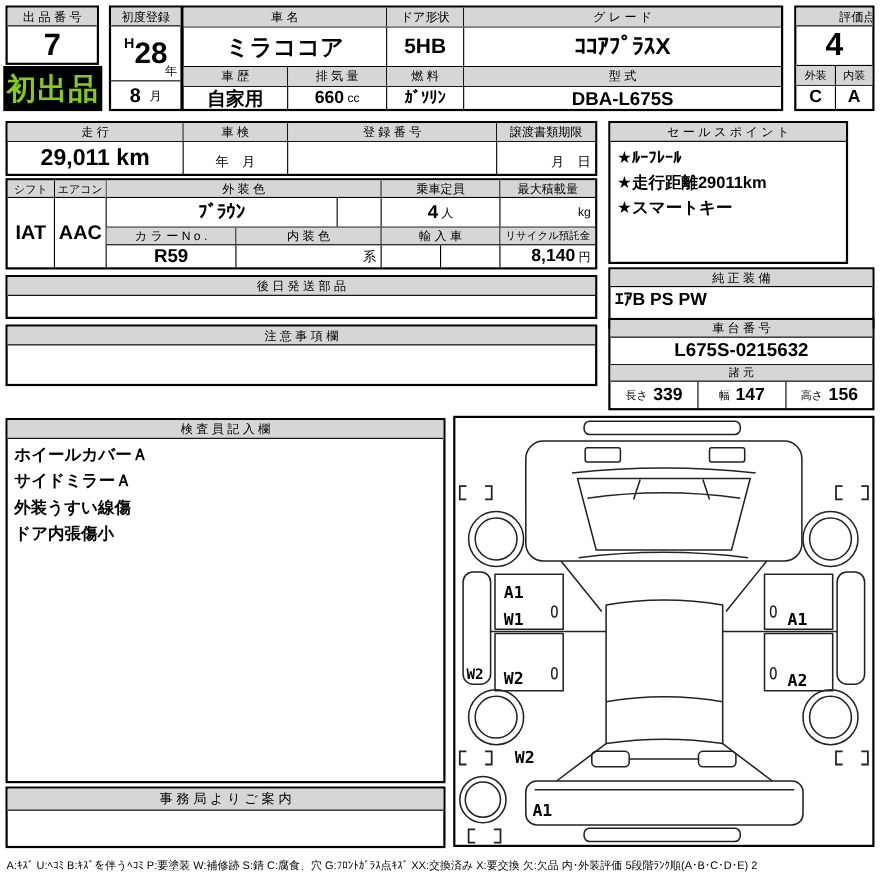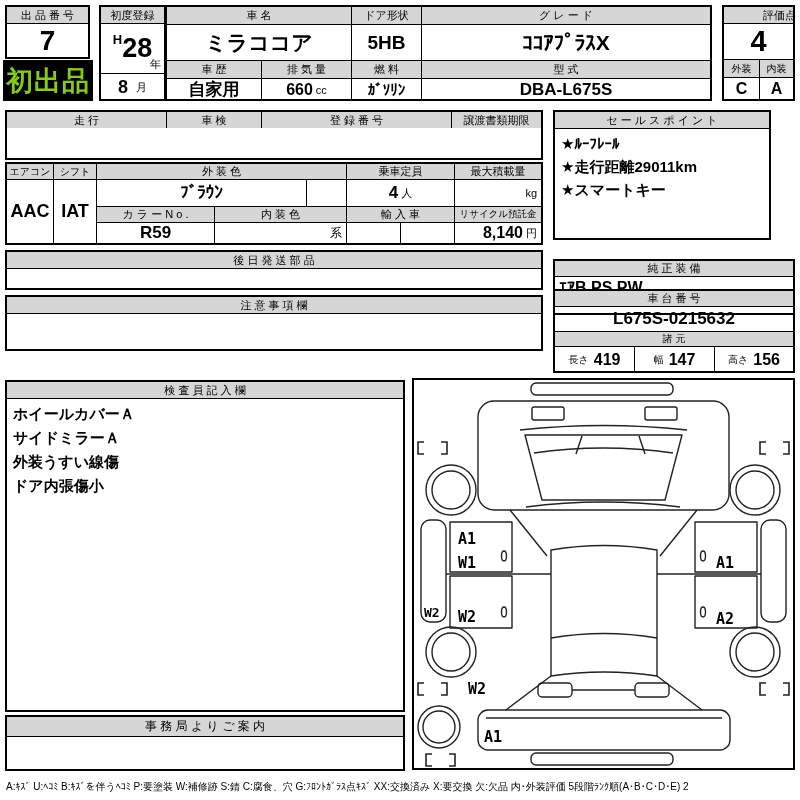--- a/index.html
+++ b/index.html
@@ -86,39 +86,45 @@
     </div>
   </div>
 
   <div class="abs b2" style="left:5px;top:110px;width:538px;height:50px;">
     <div class="row" style="height:16px;">
       <div class="cell hdr nb" style="width:160px;">走 行</div>
       <div class="cell hdr nb" style="width:95px;">車 検</div>
       <div class="cell hdr nb" style="width:190px;">登 録 番 号</div>
       <div class="cell hdr nb last" style="width:89px;">譲渡書類期限</div>
     </div>
+    <div class="row" style="height:30px;border-top:1px solid #000;">
+      <div class="cell val" style="width:160px;font-size:21px;">29,011 km</div>
+      <div class="cell" style="width:95px;font-size:12px;align-items:flex-end;padding-bottom:3px;">年　月</div>
+      <div class="cell" style="width:190px;"></div>
+      <div class="cell last right" style="width:89px;font-size:12px;align-items:flex-end;padding-bottom:3px;">月　日</div>
+    </div>
   </div>
 
   <div class="abs b2" style="left:553px;top:110px;width:218px;height:130px;">
     <div class="hdr" style="height:16px;">セ ー ル ス ポ イ ン ト</div>
     <div class="bodytext">
       <div>★ﾙｰﾌﾚｰﾙ</div>
       <div>★走行距離29011km</div>
       <div>★スマートキー</div>
     </div>
   </div>
 
   <div class="abs b2 row" style="left:5px;top:162px;width:538px;height:83px;">
+    <div class="cell" style="width:43px;flex-direction:column;align-items:stretch;justify-content:flex-start;">
+      <div class="hdr" style="height:15px;font-size:10px;">シフト</div>
+      <div class="val" style="flex:1;display:flex;align-items:center;justify-content:center;font-size:18px;">IAT</div>
+    </div>
     <div class="cell" style="width:47px;flex-direction:column;align-items:stretch;justify-content:flex-start;">
       <div class="hdr" style="height:15px;font-size:10px;">エアコン</div>
       <div class="val" style="flex:1;display:flex;align-items:center;justify-content:center;font-size:18px;">AAC</div>
-    </div>
-    <div class="cell" style="width:43px;flex-direction:column;align-items:stretch;justify-content:flex-start;">
-      <div class="hdr" style="height:15px;font-size:10px;">シフト</div>
-      <div class="val" style="flex:1;display:flex;align-items:center;justify-content:center;font-size:18px;">IAT</div>
     </div>
     <div style="flex:1;display:flex;flex-direction:column;">
       <div class="row" style="height:15px;">
         <div class="cell hdr nb" style="width:250px;">外 装 色</div>
         <div class="cell hdr nb" style="width:108px;">乗車定員</div>
         <div class="cell hdr nb last" style="width:86px;">最大積載量</div>
       </div>
       <div class="row bb" style="height:26px;border-top:1px solid #000;">
         <div class="cell val" style="width:210px;font-size:17px;">ﾌﾞﾗｳﾝ</div>
         <div class="cell" style="width:40px;"></div>
@@ -146,38 +152,38 @@
           </div>
       </div>
     </div>
   </div>
 
   <div class="abs b2" style="left:5px;top:250px;width:538px;height:40px;">
     <div class="hdr" style="height:16px;">後 日 発 送 部 品</div>
     <div class="bodytext" style="padding:1px 5px;"></div>
   </div>
 
-  <div class="abs b2" style="left:553px;top:243px;width:242px;height:56px;margin-top:16px;">
+  <div class="abs b2" style="left:553px;top:243px;width:242px;height:56px;">
     <div class="hdr" style="height:15px;">純 正 装 備</div>
     <div class="val" style="font-size:16px;padding:2px 4px;">ｴｱB PS PW</div>
   </div>
 
   <div class="abs b2" style="left:5px;top:295px;width:538px;height:56px;">
     <div class="hdr" style="height:16px;">注 意 事 項 欄</div>
     <div class="bodytext"></div>
   </div>
 
   <div class="abs b2" style="left:553px;top:289px;width:242px;height:84px;">
     <div class="hdr" style="height:15px;">車 台 番 号</div>
     <div class="val bb" style="height:24px;font-size:17px;text-align:center;line-height:24px;">L675S-0215632</div>
     <div class="hdr" style="height:14px;font-size:10px;">諸 元</div>
     <div class="row" style="height:25px;">
       <div class="cell" style="width:80px;gap:5px;">
           <span style="font-size:10px;">長さ</span>
-          <span class="val" style="font-size:16px;">419</span>
+          <span class="val" style="font-size:16px;">339</span>
         </div>
       <div class="cell" style="width:80px;gap:5px;">
           <span style="font-size:10px;">幅</span>
           <span class="val" style="font-size:16px;">147</span>
         </div>
       <div class="cell last" style="width:78px;gap:5px;">
           <span style="font-size:10px;">高さ</span>
           <span class="val" style="font-size:16px;">156</span>
         </div>
     </div>

